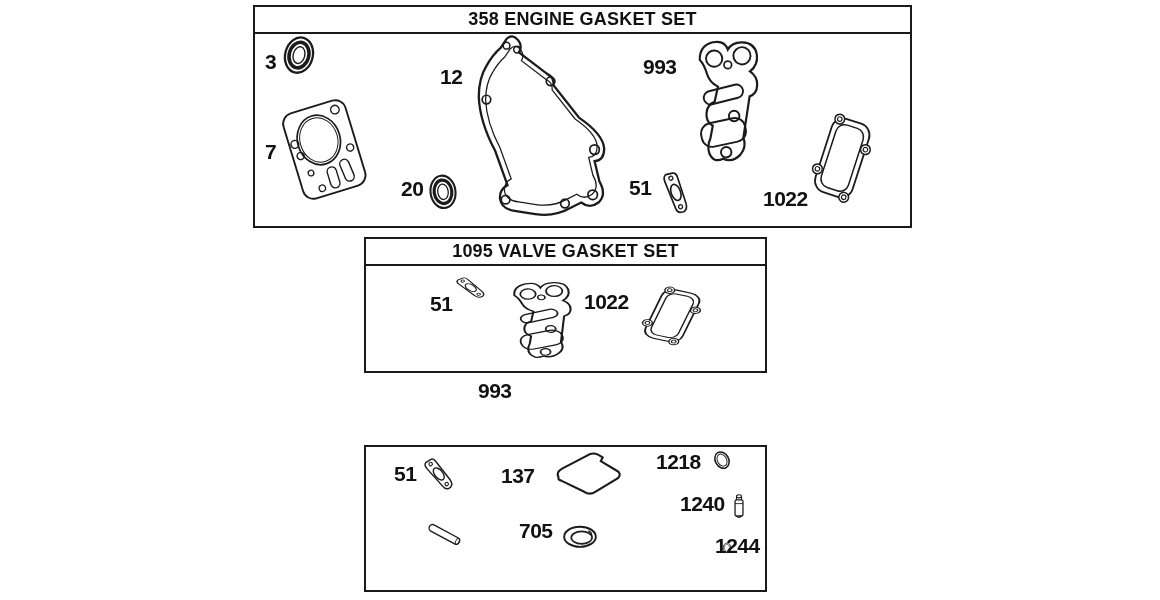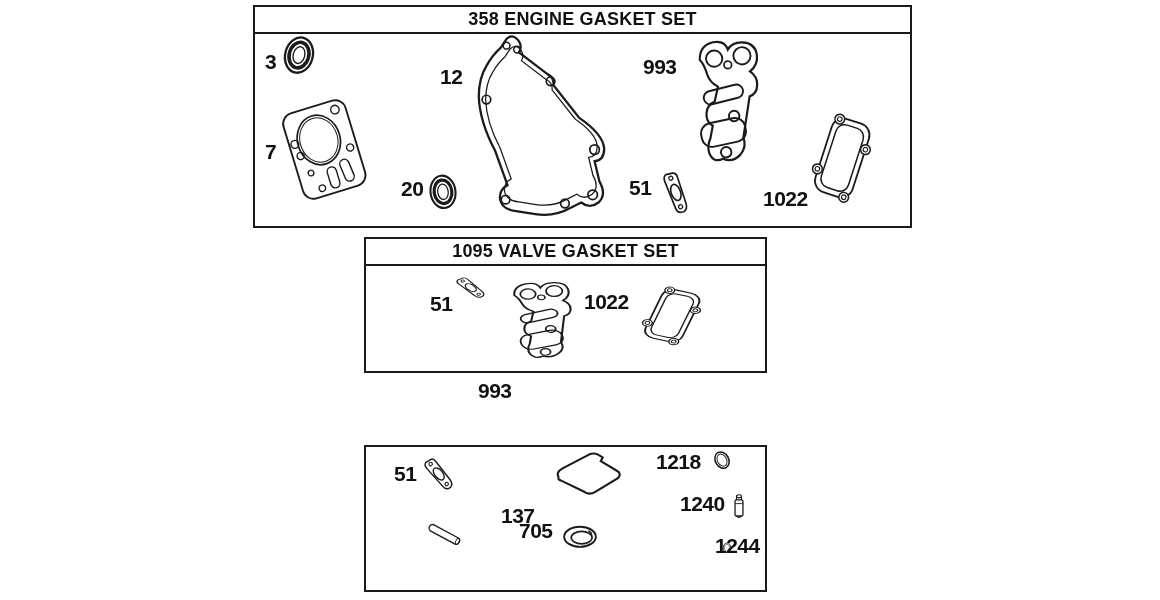--- a/index.html
+++ b/index.html
@@ -204,21 +204,21 @@
           <use href="#sym-oring" x="-8.5" y="-10.5" width="17" height="21"></use>
           </g>
         <g transform="translate(373,59)">
           <use href="#sym-plunger" x="-6.5" y="-14" width="13" height="28"></use>
           </g>
         <g transform="translate(361,100)">
           <use href="#sym-oring" x="-5.5" y="-5.5" width="11" height="11"></use>
           </g>
       </svg>
       <span class="plabel" style="left:28px; top:16px;">51</span>
-      <span class="plabel" style="left:135px; top:18px;margin-top:40px;">137</span>
+      <span class="plabel" style="left:135px; top:18px;">137</span>
       <span class="plabel" style="left:153px; top:73px;">705</span>
       <span class="plabel" style="left:290px; top:4px;">1218</span>
       <span class="plabel" style="left:314px; top:46px;">1240</span>
       <span class="plabel" style="left:305px; top:88px;margin-left:44px;">1244</span>
     </div>
   </section>
 
 </div>
 
 </body></html>

